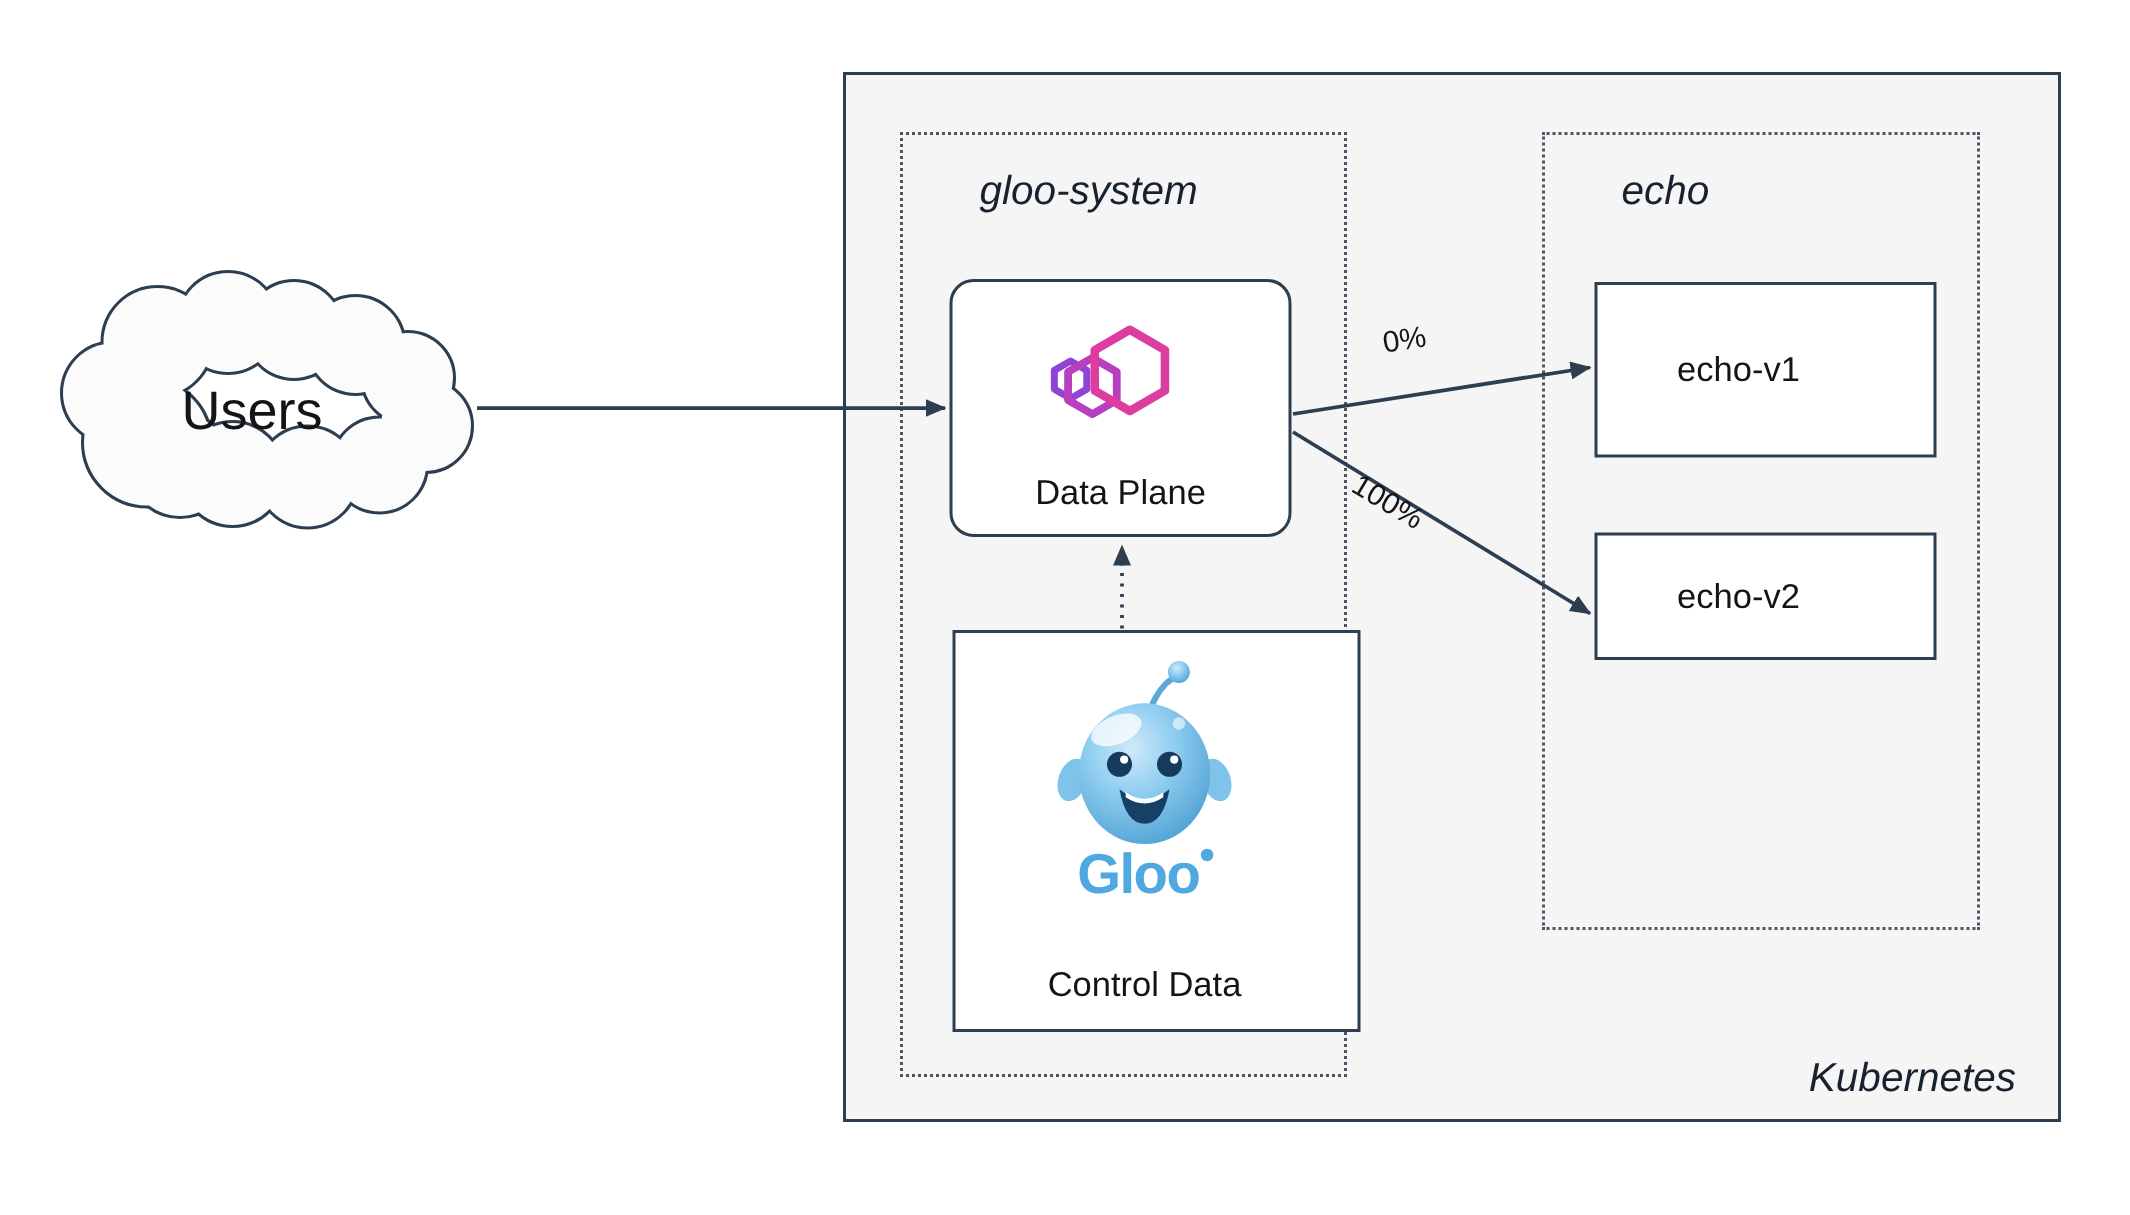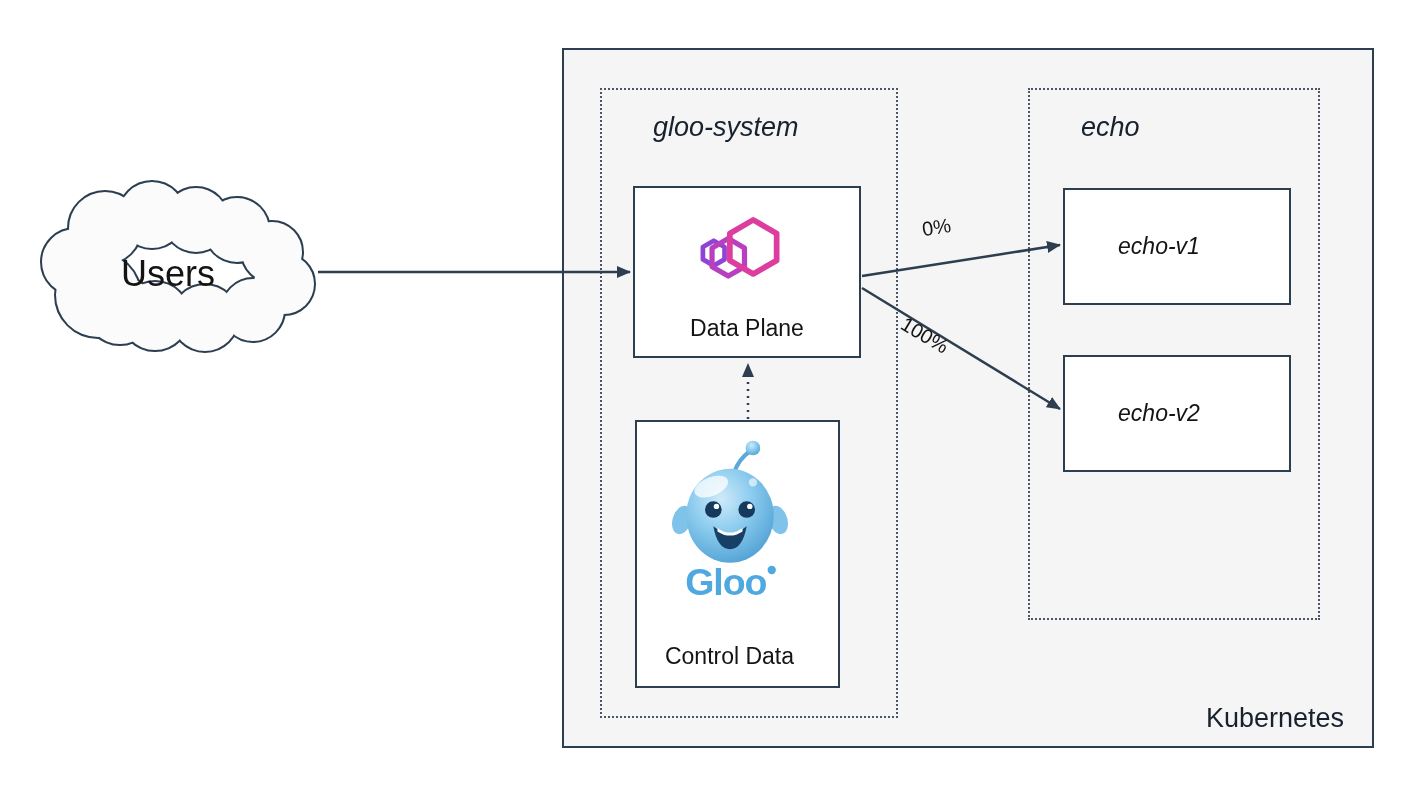--- a/index.html
+++ b/index.html
@@ -5,21 +5,21 @@
   html,body{margin:0;padding:0;background:#ffffff;font-family:"Liberation Sans",sans-serif;}
   .stage{position:relative;width:1420px;height:810px;overflow:hidden;background:#ffffff;}
 
   
   .k8s-box{
     position:absolute;left:562px;top:48px;width:812px;height:700px;
     background:#f5f5f6;border:2px solid #2d3e50;box-sizing:border-box;
   }
   .k8s-label{
     position:absolute;right:28px;bottom:12px;
-    font-size:27px;color:#17222e;
+    font-style:italic;font-size:27px;color:#17222e;
   }
 
   
   .ns-box{
     position:absolute;border:2px dotted #4a5568;box-sizing:border-box;
   }
   .ns-box.gloo{left:600px;top:88px;width:298px;height:630px;}
   .ns-box.echo{left:1028px;top:88px;width:292px;height:532px;}
   .ns-label{
     position:absolute;left:24px;top:22px;
@@ -28,25 +28,25 @@
 
   
   .overlay{position:absolute;left:0;top:0;width:1420px;height:810px;z-index:2;}
 
   
   .node{
     position:absolute;background:#ffffff;border:2px solid #2d3e50;box-sizing:border-box;
     display:flex;flex-direction:column;align-items:center;z-index:3;
   }
   .node-label{font-size:23px;color:#141414;}
-  .node.data-plane{left:633px;top:186px;width:228px;height:172px;justify-content:space-between;padding:24px 0 14px 0;}
-  .node.control-plane{left:635px;top:420px;width:205px;height:268px;justify-content:space-between;padding:10px 16px 16px 0;}
+  .node.data-plane{left:633px;top:186px;width:228px;height:172px;justify-content:space-between;padding:24px 0 14px 0;border-radius:16px;}
+  .node.control-plane{left:635px;top:420px;width:272px;height:268px;justify-content:space-between;padding:10px 16px 16px 0;}
   .node.echo-v1{left:1063px;top:188px;width:228px;height:117px;justify-content:center;}
-  .node.echo-v2{left:1063px;top:355px;width:228px;height:117px;justify-content:center;}
-  .node.echo-v1 .node-label,.node.echo-v2 .node-label{transform:translateX(-18px);font-style:italic;}
+  .node.echo-v2{left:1063px;top:355px;width:228px;height:85px;justify-content:center;}
+  .node.echo-v1 .node-label,.node.echo-v2 .node-label{transform:translateX(-18px);}
 
   
   .edge-label{
     position:absolute;z-index:4;font-size:20px;color:#141414;white-space:nowrap;
   }
   .edge-label.zero{left:922px;top:216px;transform:rotate(-9deg);}
   .edge-label.hundred{left:899px;top:324px;transform:rotate(31deg);}
 
   svg text{font-family:"Liberation Sans",sans-serif;}
   .users-text{font-size:36px;fill:#141414;}

